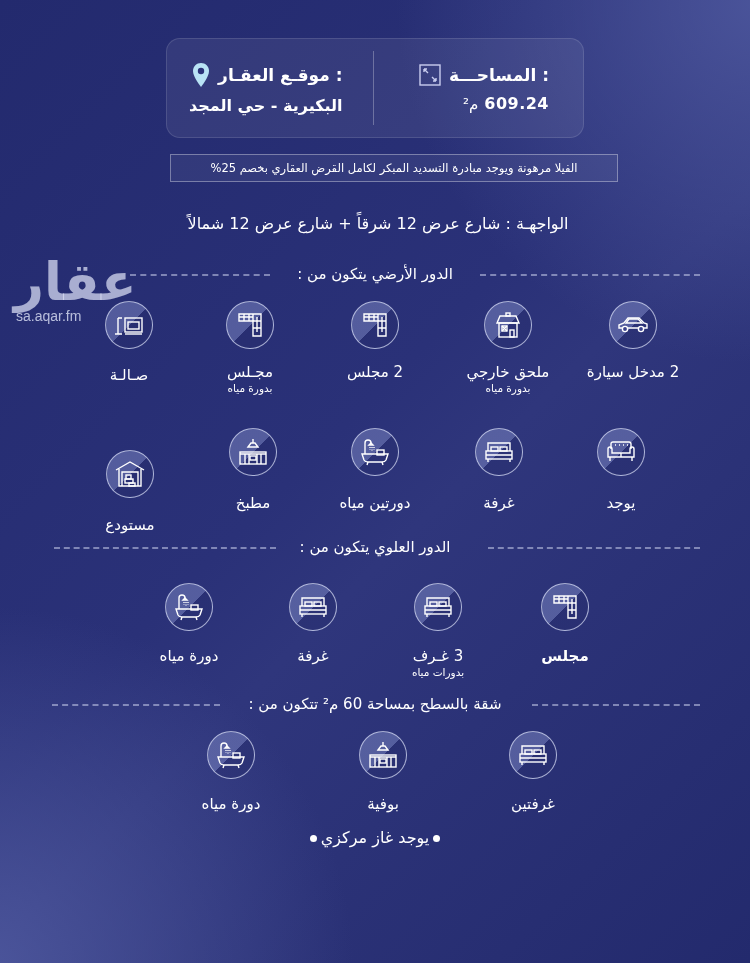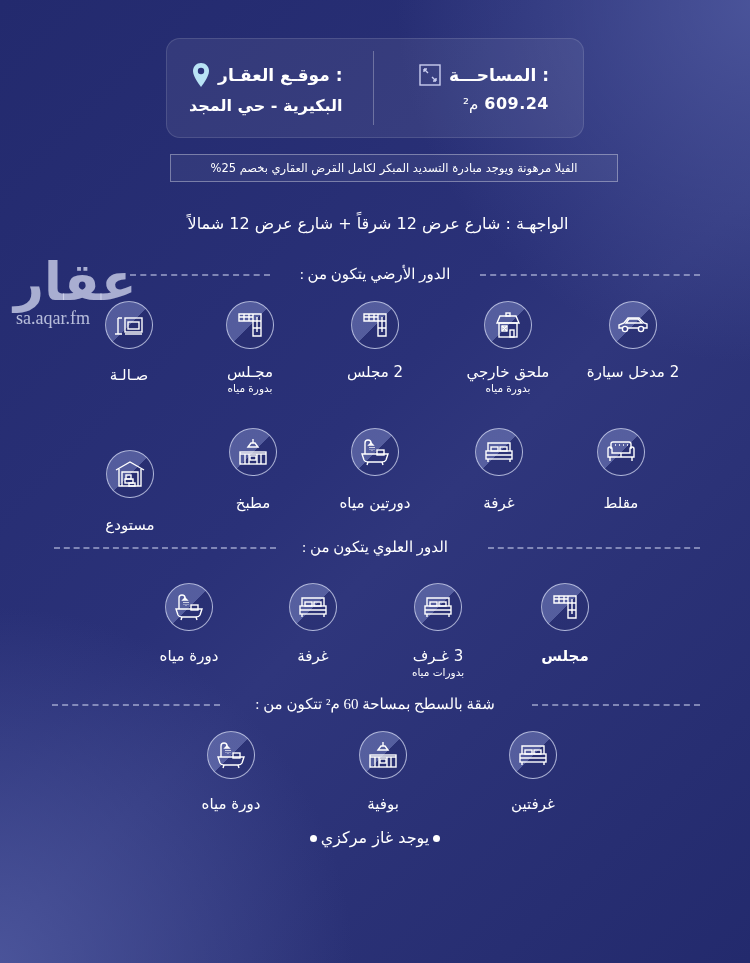--- a/index.html
+++ b/index.html
@@ -39,21 +39,21 @@
     background: rgba(255,255,255,0.06);
     display: flex; align-items: center; justify-content: center;
     font-size: 11.5px; direction: rtl; white-space: nowrap;
   }
 
   .facade {
     position: absolute; left: 0; width: 750px; top: 214px;
     text-align: center; font-size: 16px; direction: rtl; padding-left: 6px;
   }
 
-  .section-head { position: absolute; left: 0; width: 728px; height: 20px; font-family: Liberation Serif, serif; }
+  .section-head { position: absolute; left: 0; width: 728px; height: 20px; }
   .section-head .dash {
     position: absolute; top: 10px; height: 0;
     border-top: 2px dashed rgba(200,205,235,0.55);
   }
   .section-head .title {
     position: absolute; top: 0; left: 0; width: 750px; text-align: center;
     font-size: 15px; direction: rtl; line-height: 20px;
   }
 
   .item { position: absolute; width: 130px; display: flex; flex-direction: column; align-items: center; }
@@ -62,21 +62,21 @@
     border: 1.5px solid rgba(210,215,240,0.75);
     background: linear-gradient(135deg, rgba(120,130,190,0.55) 0%, rgba(120,130,190,0.55) 50%, rgba(40,46,110,0.45) 50%, rgba(40,46,110,0.45) 100%);
     display: flex; align-items: center; justify-content: center;
   }
   .item .label { margin-top: 14px; font-size: 15px; direction: rtl; white-space: nowrap; }
   .item .sub { font-size: 10.5px; direction: rtl; margin-top: 1px; white-space: nowrap; }
   .icon svg { display: block; }
 
   .watermark { position: absolute; left: 14px; top: 254px; }
   .watermark .wm-ar { font-size: 52px; font-weight: bold; color: rgba(220,225,245,0.72); line-height: 56px; letter-spacing: 2px; direction: rtl; }
-  .watermark .wm-url { font-family: Liberation Serif, serif; font-size: 18px; color: rgba(220,225,245,0.8); margin-left: 2px; margin-top: -2px; }
+  .watermark .wm-url { font-family: Liberation Sans, sans-serif; font-size: 14px; color: rgba(220,225,245,0.8); margin-left: 2px; margin-top: -2px; }
 
   .gas {
     position: absolute; left: 0; width: 750px; top: 828px;
     text-align: center; font-size: 16px; direction: rtl;
   }
   .gas .bullet { display: inline-block; width: 7px; height: 7px; background: #fff; border-radius: 50%; vertical-align: middle; margin: 0 4px; }
 </style>
 </head>
 <body>
 
@@ -191,21 +191,21 @@
 
   <div class="item" style="left:556px; top:428px;">
     <div class="circle icon">
       <svg width="30" height="22" viewBox="0 0 30 22" fill="none" stroke="#fff" stroke-width="1.4">
         <path d="M5 8 L5 3 Q5 1 7 1 L23 1 Q25 1 25 3 L25 8"></path>
         <path d="M2 8 Q2 6 4 6 Q6 6 6 8 L6 12 L24 12 L24 8 Q24 6 26 6 Q28 6 28 8 L28 16 L2 16 Z"></path>
         <path d="M15 12 L15 16 M4 16 L4 20 M26 16 L26 20"></path>
         <path d="M9 4 L10 4 M13 4 L14 4 M17 4 L18 4 M21 4 L22 4" stroke-dasharray="1 2"></path>
       </svg>
     </div>
-    <div class="label" style="margin-top:18px;">مقلط</div>
+    <div class="label" style="margin-top:18px;">يوجد</div>
   </div>
 
   <div class="item" style="left:434px; top:428px;">
     <div class="circle icon">
       <svg width="30" height="22" viewBox="0 0 30 22" fill="none" stroke="#fff" stroke-width="1.4">
         <path d="M4 10 L4 2 L26 2 L26 10"></path>
         <rect x="7" y="6" width="7" height="4"></rect>
         <rect x="16" y="6" width="7" height="4"></rect>
         <rect x="2" y="10" width="26" height="8"></rect>
         <path d="M2 14 L28 14 M4 18 L4 21 M26 18 L26 21"></path>

